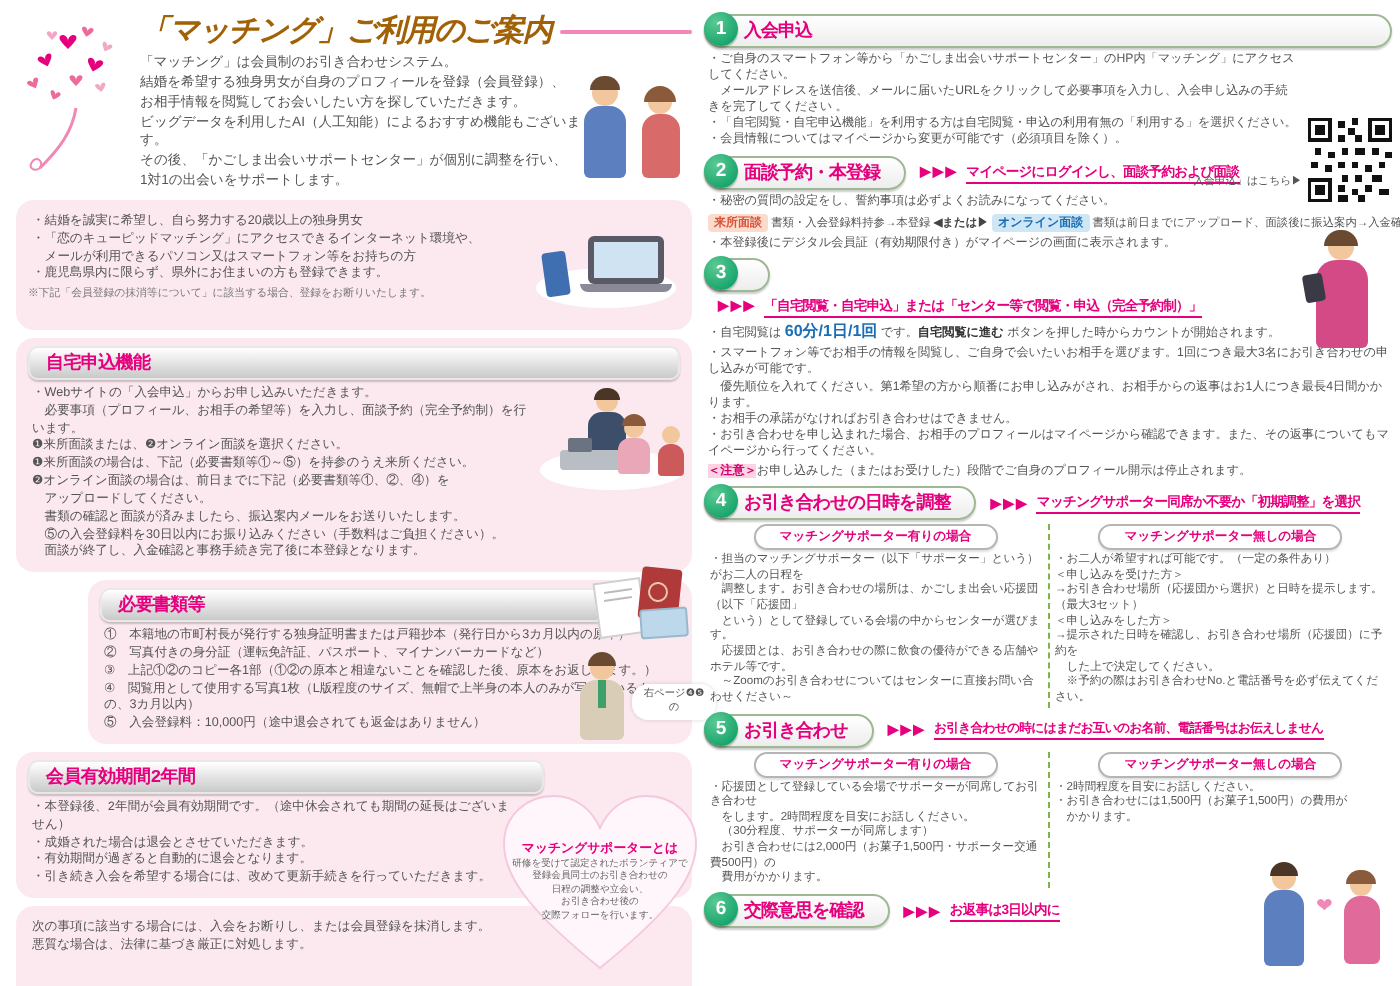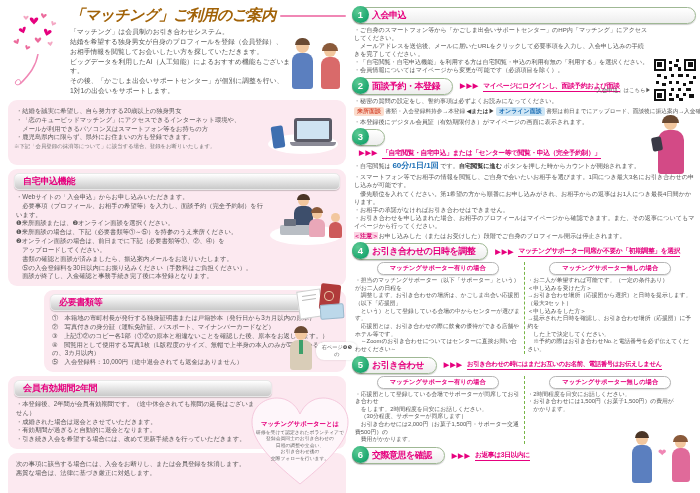--- a/index.html
+++ b/index.html
@@ -173,21 +173,21 @@
       <div class="art" style="right:2px;top:-6px;width:48px;height:34px;">
         <div style="position:absolute;left:2px;top:6px;width:22px;height:26px;background:#fff;border:1px solid #cfcfcf;transform:rotate(-8deg);"></div>
         <div style="position:absolute;left:6px;top:11px;width:14px;height:1px;background:#bbb;transform:rotate(-8deg);"></div>
         <div style="position:absolute;left:6px;top:15px;width:14px;height:1px;background:#bbb;transform:rotate(-8deg);"></div>
         <div style="position:absolute;right:4px;top:0;width:20px;height:26px;background:#b03a3a;border-radius:2px;transform:rotate(6deg);"></div>
         <div style="position:absolute;right:10px;top:7px;width:8px;height:8px;border-radius:50%;border:1px solid #e8c8a8;transform:rotate(6deg);"></div>
         <div style="position:absolute;right:0px;top:20px;width:22px;height:13px;background:#bcd8ea;border:1px solid #9ab8cc;border-radius:2px;transform:rotate(-4deg);"></div>
       </div>
     </div>
 
-    <div class="panel" style="min-height:60px;">
+    <div class="panel" style="min-height:60px;font-family:Liberation Mono, monospace;">
       <div class="panel-hd" style="width:240px;">会員有効期間2年間</div>
       <div class="panel-body pre" style="padding-right:80px;">・本登録後、2年間が会員有効期間です。（途中休会されても期間の延長はございません）
 ・成婚された場合は退会とさせていただきます。
 ・有効期間が過ぎると自動的に退会となります。
 ・引き続き入会を希望する場合には、改めて更新手続きを行っていただきます。</div>
     </div>
 
     <div class="panel" style="min-height:82px;">
       <div class="panel-body pre" style="padding-right:92px;">次の事項に該当する場合には、入会をお断りし、または会員登録を抹消します。
 悪質な場合は、法律に基づき厳正に対処します。</div>

